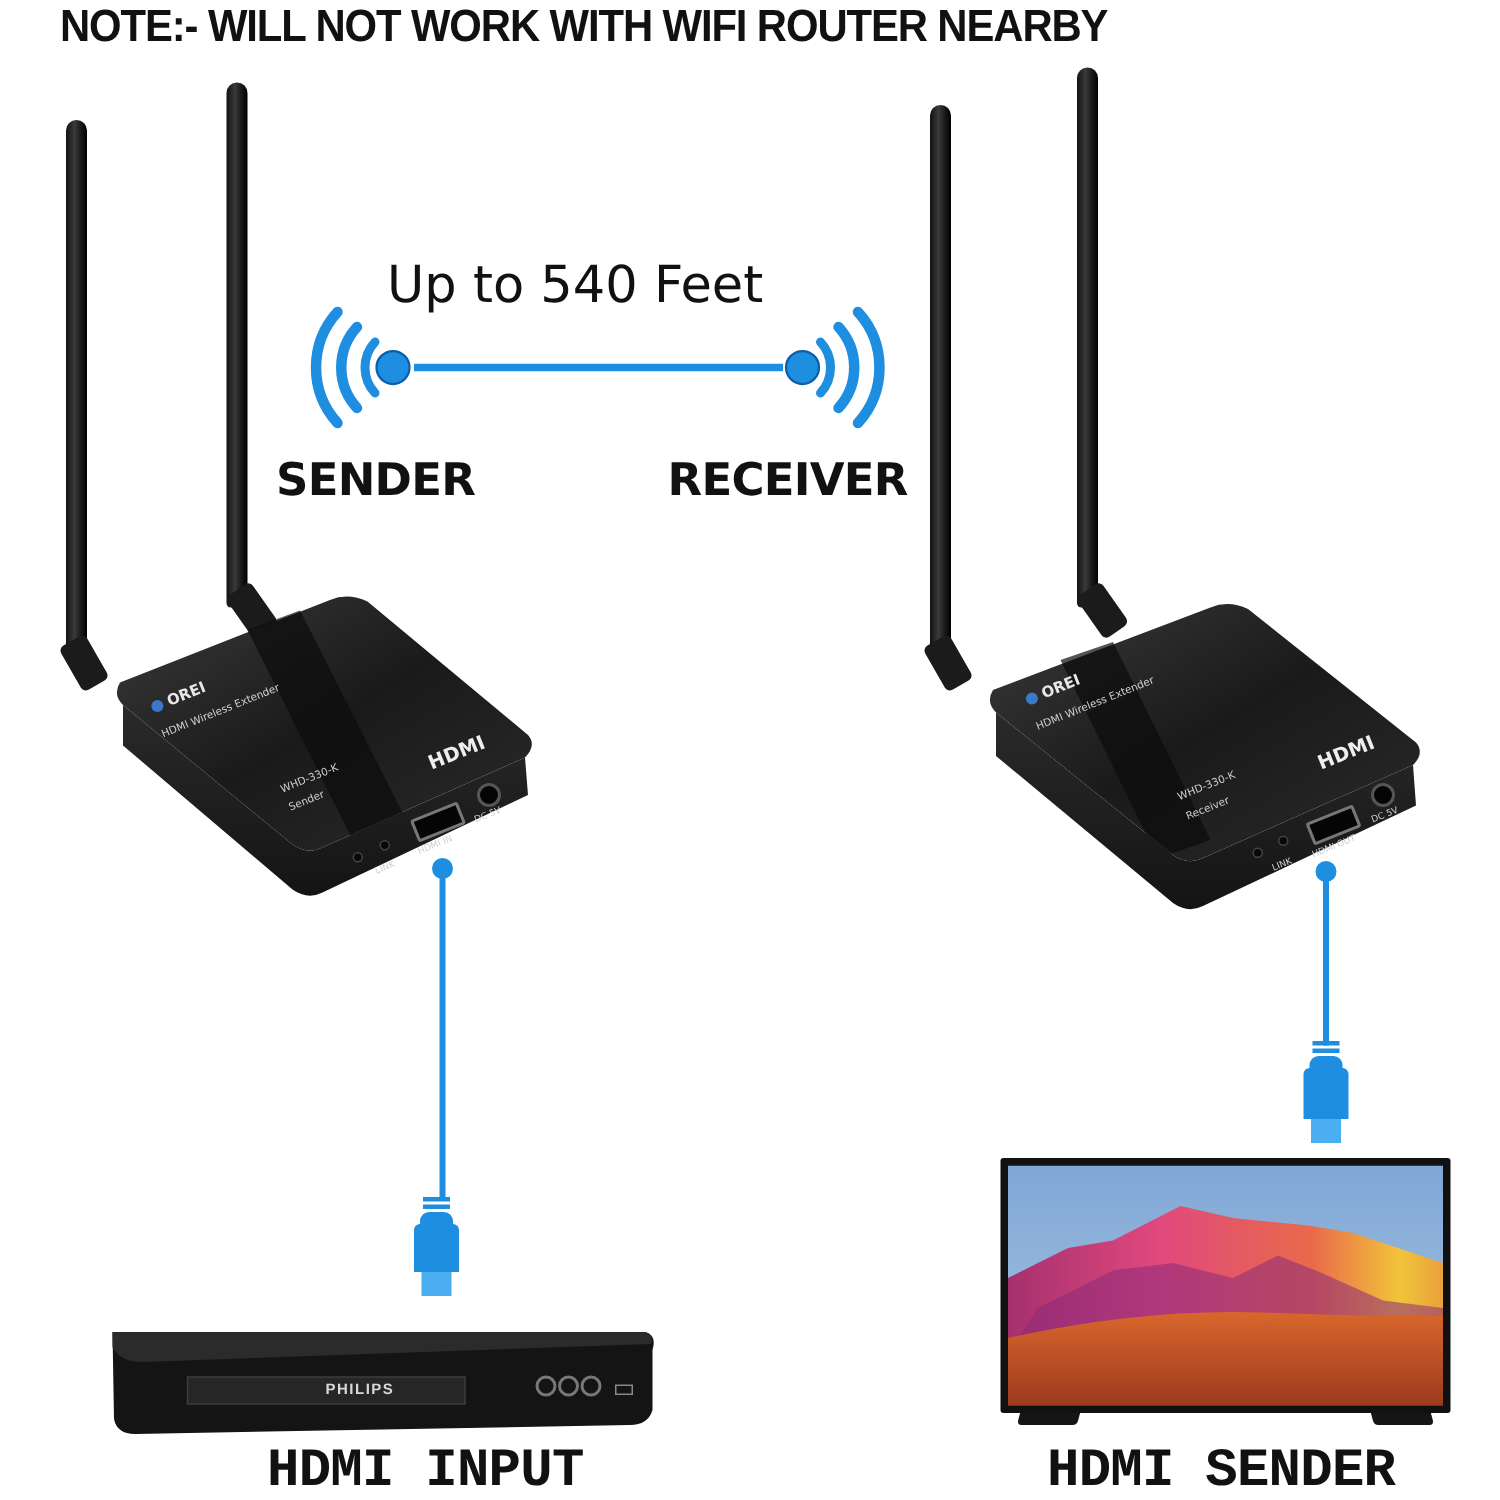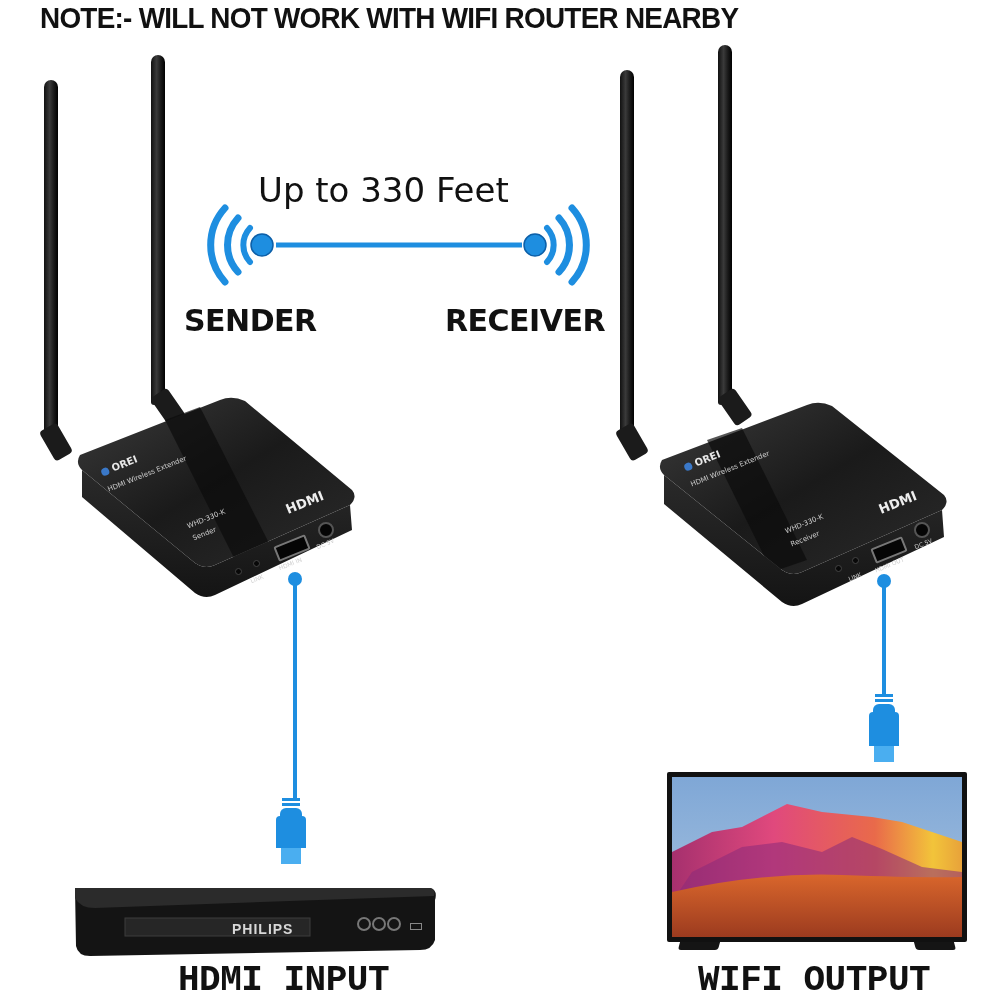--- a/index.html
+++ b/index.html
@@ -83,21 +83,21 @@
   <div class="abs tiny" style="left:790px;top:535px;transform:rotate(-22deg);">Receiver</div>
   <div class="abs" style="left:835px;top:565px;width:5px;height:5px;border-radius:50%;background:#080808;border:1px solid #444;"></div>
   <div class="abs" style="left:852px;top:557px;width:5px;height:5px;border-radius:50%;background:#080808;border:1px solid #444;"></div>
   <div class="abs tiny" style="left:848px;top:573px;transform:rotate(-22deg);font-size:6px;">LINK</div>
   <div class="abs" style="left:872px;top:542px;width:30px;height:12px;background:#050505;border:2px solid #777;border-radius:2px;transform:rotate(-22deg);"></div>
   <div class="abs tiny" style="left:874px;top:561px;transform:rotate(-22deg);font-size:6px;">HDMI OUT</div>
   <div class="abs" style="left:914px;top:522px;width:12px;height:12px;border-radius:50%;background:#050505;border:2px solid #555;"></div>
   <div class="abs tiny" style="left:914px;top:540px;transform:rotate(-22deg);font-size:6px;">DC 5V</div>
 </div>
 
-<div class="abs range">Up to 330 Feet</div>
+<div class="abs range">Up to 540 Feet</div>
 <svg class="abs" style="left:190px;top:200px;" width="410" height="90" viewBox="0 0 410 90">
   <g fill="none" stroke="#1e8ee0" stroke-linecap="round">
     <path d="M35 8 A55 55 0 0 0 35 82" stroke-width="7"></path>
     <path d="M48 18 A40 40 0 0 0 48 72" stroke-width="7"></path>
     <path d="M60 28 A25 25 0 0 0 60 62" stroke-width="6"></path>
   </g>
   <circle cx="72" cy="45" r="11" fill="#1e8ee0" stroke="#0c5fa8" stroke-width="1.5"></circle>
   <line x1="86" y1="45" x2="332" y2="45" stroke="#1e8ee0" stroke-width="5"></line>
   <circle cx="345" cy="45" r="11" fill="#1e8ee0" stroke="#0c5fa8" stroke-width="1.5"></circle>
   <g fill="none" stroke="#1e8ee0" stroke-linecap="round">
@@ -128,21 +128,21 @@
   <div style="position:absolute;left:0px;top:18px;width:30px;height:34px;background:#1e8ee0;border-radius:4px 4px 0 0;"></div>
   <div style="position:absolute;left:5px;top:52px;width:20px;height:16px;background:#4aaef0;"></div>
 </div>
 
 <div class="abs" style="left:70px;top:880px;width:370px;height:80px;">
   <svg width="370" height="80" viewBox="0 0 370 80" style="position:absolute;left:0;top:0;">
     <path d="M5 8 L360 8 Q368 10 365 20 L365 60 Q362 70 350 70 L20 76 Q8 76 6 66 Z" fill="#141414"></path>
     <path d="M5 8 L360 8 Q366 9 364 16 L25 28 Q10 28 5 18 Z" fill="#2b2b2b"></path>
     <rect x="55" y="38" width="185" height="18" fill="#262626" stroke="#3d3d3d"></rect>
   </svg>
-  <div class="abs" style="left:150px;top:41px;color:#d8d8d8;font-size:14px;font-weight:bold;letter-spacing:1px;padding-left:12px;">PHILIPS</div>
+  <div class="abs" style="left:135px;top:41px;color:#d8d8d8;font-size:10px;font-weight:bold;letter-spacing:1px;padding-left:12px;">PHILIPS</div>
   <div class="abs" style="left:287px;top:37px;width:10px;height:10px;border-radius:50%;border:2px solid #777;"></div>
   <div class="abs" style="left:302px;top:37px;width:10px;height:10px;border-radius:50%;border:2px solid #777;"></div>
   <div class="abs" style="left:317px;top:37px;width:10px;height:10px;border-radius:50%;border:2px solid #777;"></div>
   <div class="abs" style="left:340px;top:43px;width:10px;height:5px;border:1px solid #888;"></div>
 </div>
 <div class="abs big" style="left:178px;top:960px;">HDMI INPUT</div>
 
 <div class="abs" style="left:667px;top:772px;width:300px;height:180px;">
   <div class="abs" style="left:0;top:0;width:300px;height:170px;background:#111;border-radius:2px;"></div>
   <svg class="abs" style="left:5px;top:5px;" width="290" height="160" viewBox="0 0 290 160">
@@ -164,13 +164,13 @@
       </linearGradient>
     </defs>
     <rect width="290" height="160" fill="url(#sky)"></rect>
     <path d="M0 75 L40 55 L70 50 L115 27 L150 35 L200 40 L230 45 L260 55 L290 65 L290 120 L0 125 Z" fill="url(#mtn)"></path>
     <path d="M20 95 L70 70 L110 65 L150 75 L180 60 L210 72 L250 90 L290 95 L290 120 L0 125 Z" fill="#8a2a7a" opacity="0.55"></path>
     <path d="M0 115 Q90 95 170 98 T290 100 L290 160 L0 160 Z" fill="url(#ground)"></path>
   </svg>
   <div class="abs" style="left:12px;top:170px;width:40px;height:8px;background:#151515;border-radius:0 0 3px 3px;transform:skewX(-15deg);"></div>
   <div class="abs" style="left:248px;top:170px;width:40px;height:8px;background:#151515;border-radius:0 0 3px 3px;transform:skewX(15deg);"></div>
 </div>
-<div class="abs big" style="left:698px;top:960px;">WIFI OUTPUT</div>
+<div class="abs big" style="left:698px;top:960px;">HDMI SENDER</div>
 
 </body></html>

